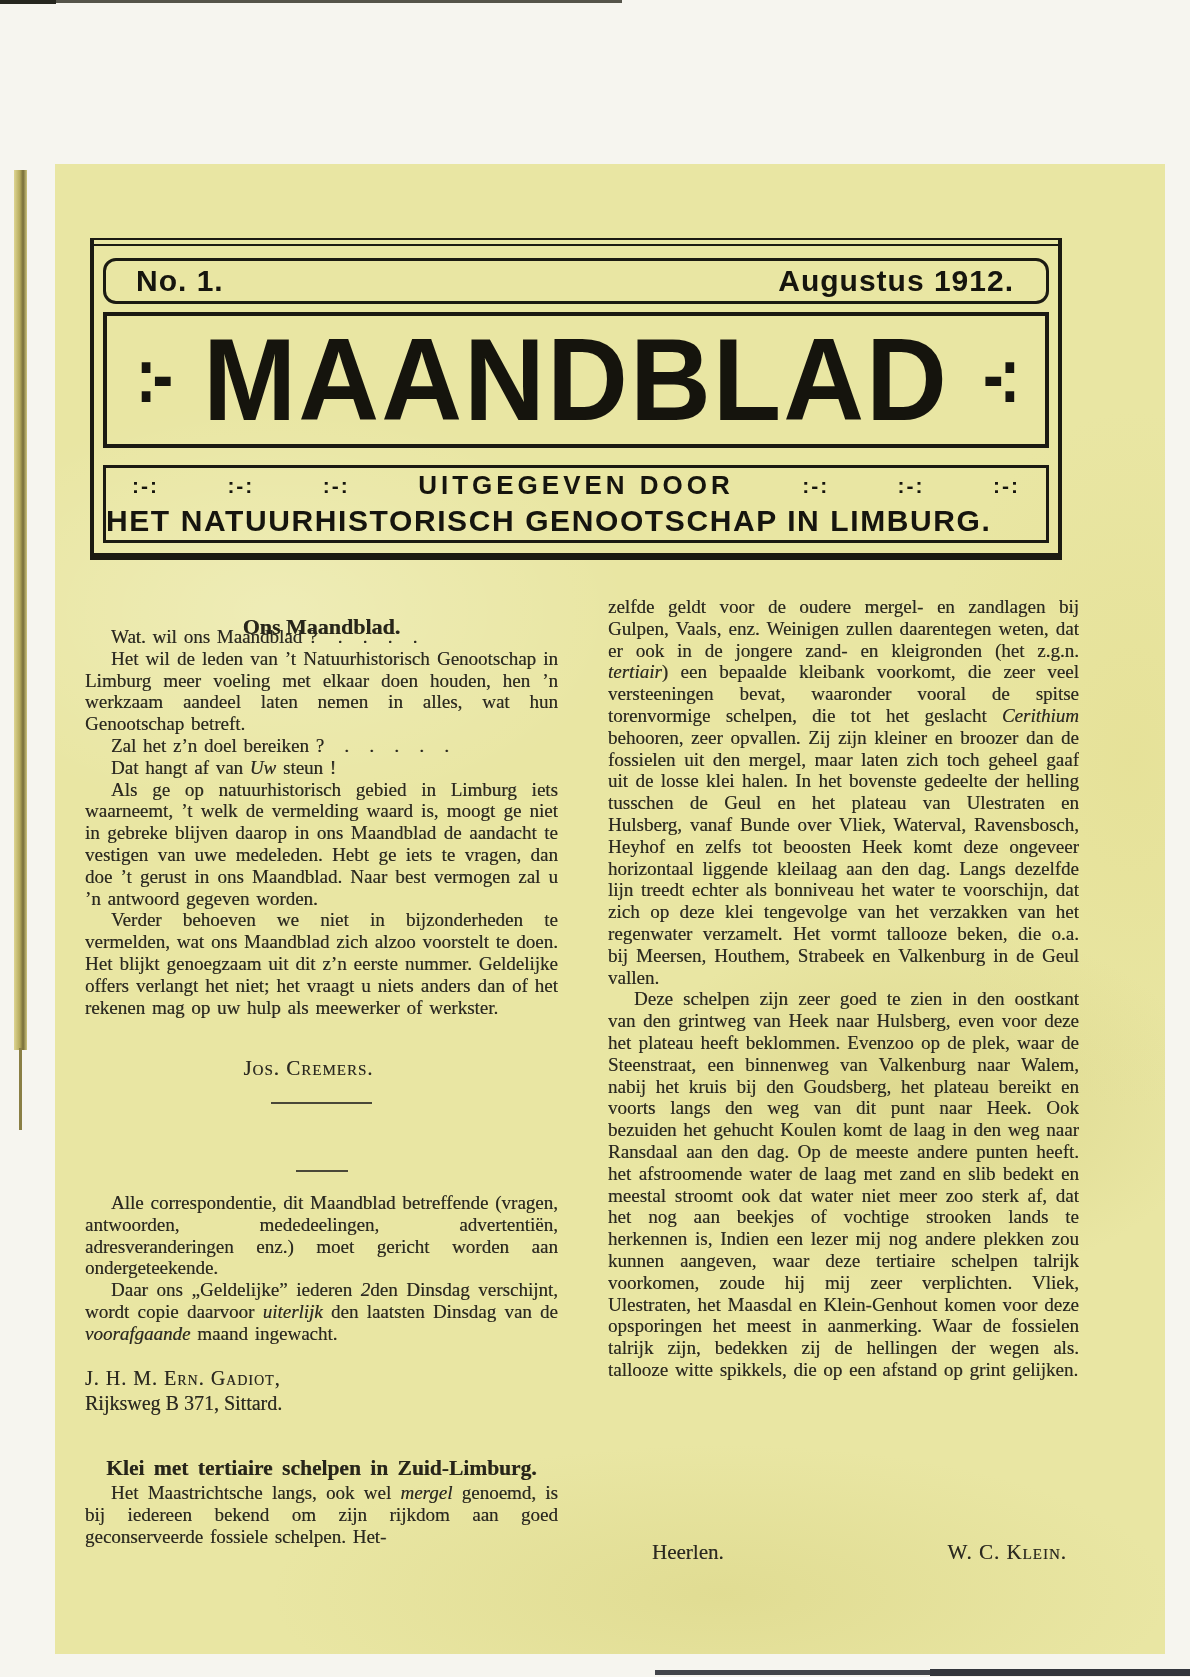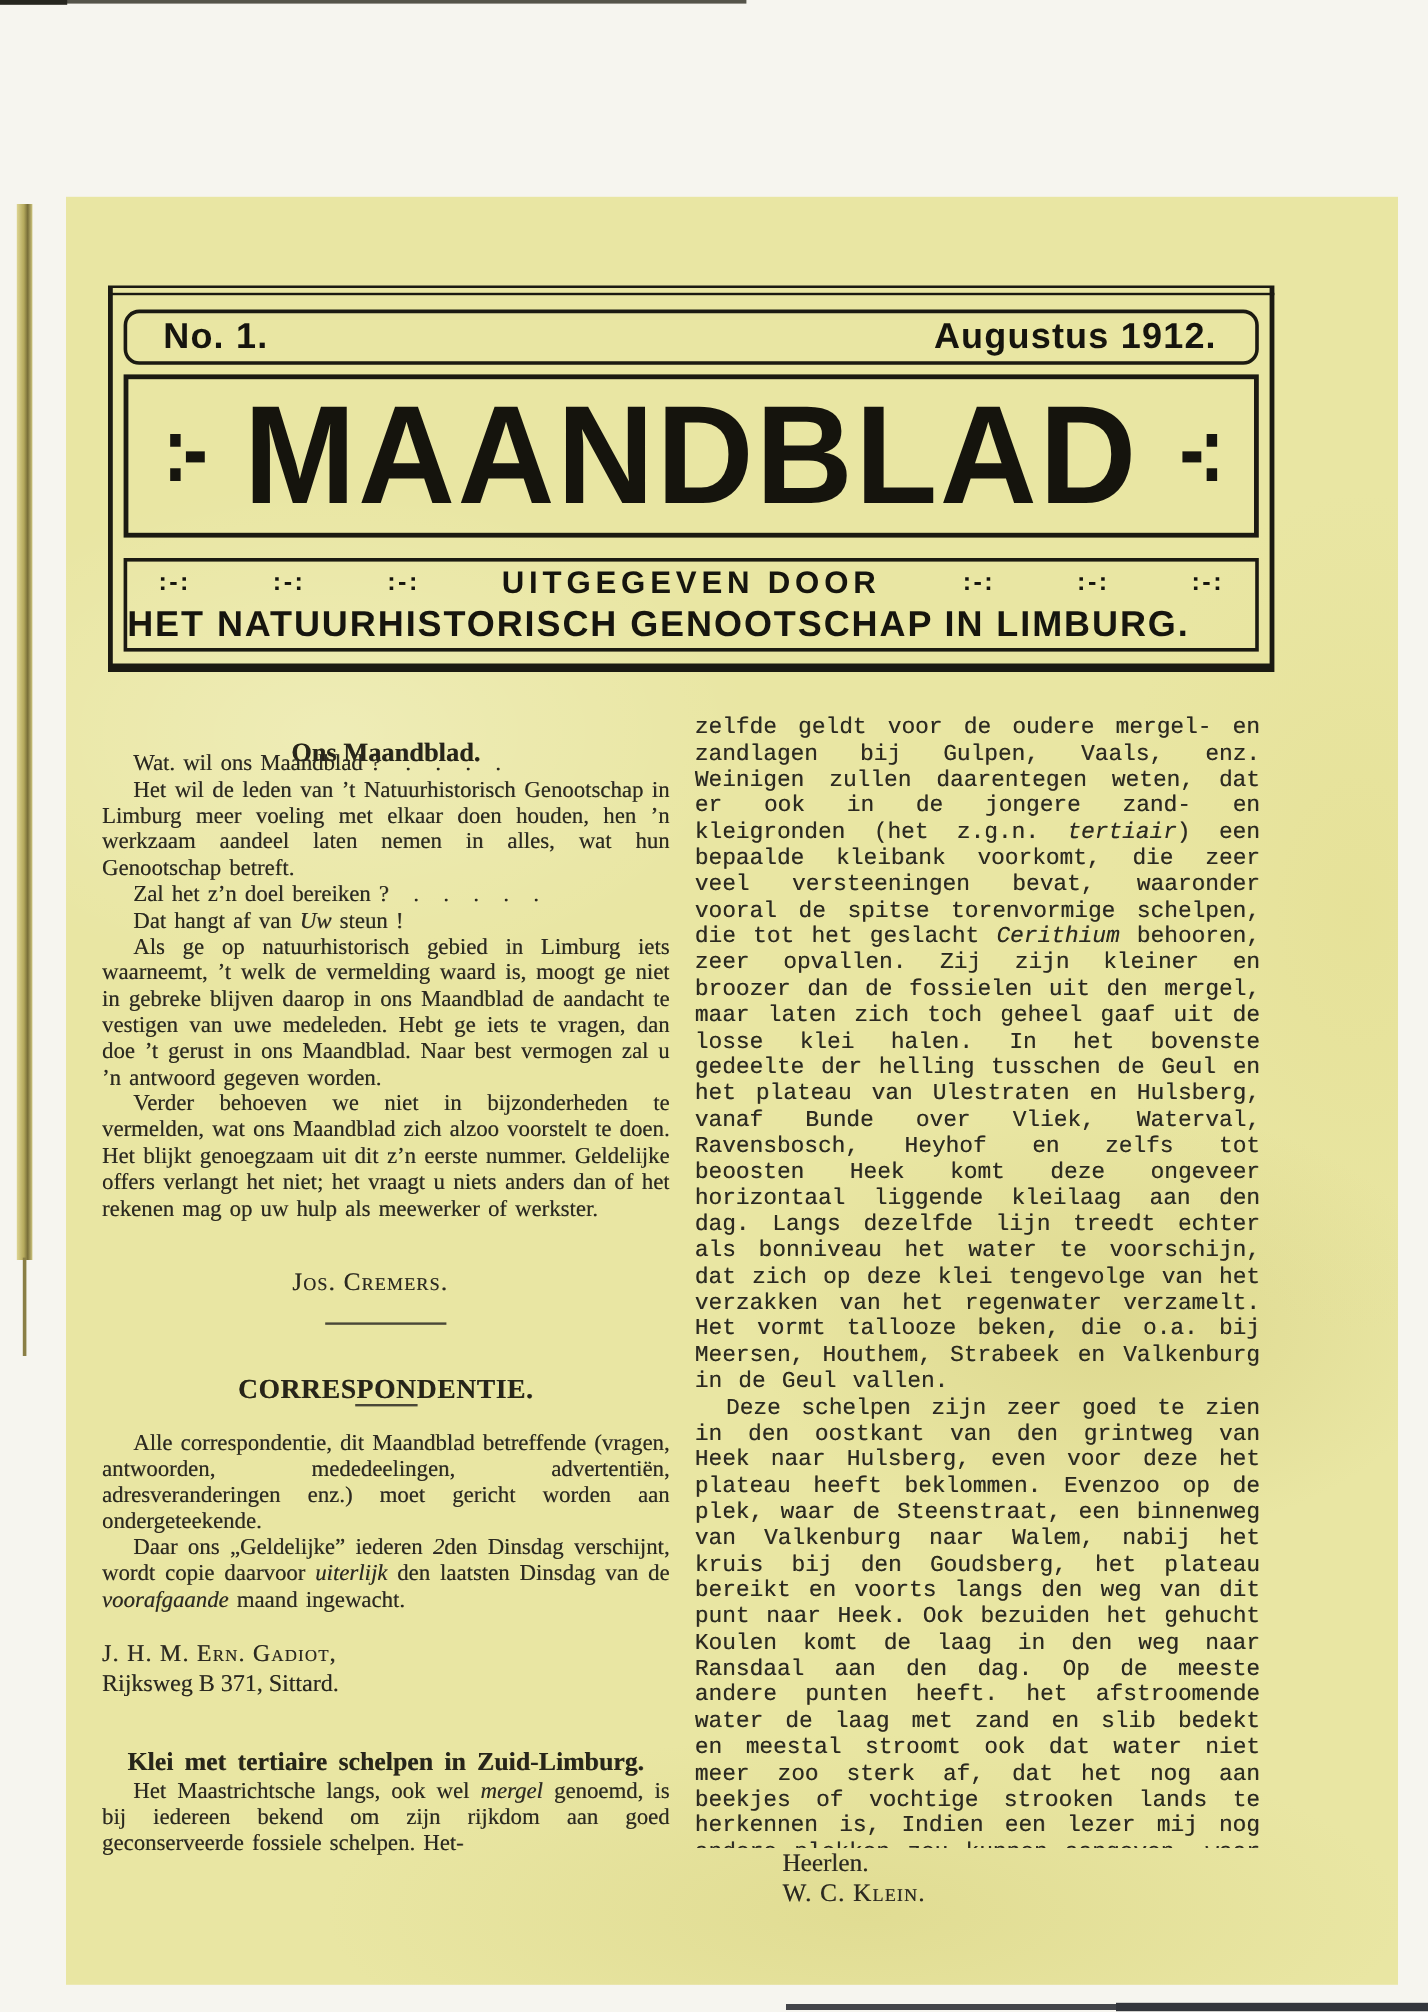--- a/index.html
+++ b/index.html
@@ -44,38 +44,38 @@
   .pub-line2{font-weight:bold;font-size:30px;letter-spacing:1.6px;margin-top:3px;
              white-space:nowrap;}
 
   
   .tblock{position:absolute;color:#2b2920;font-size:19px;line-height:21.8px;
           text-align:justify;word-spacing:2px;text-shadow:0.3px 0 0 rgba(43,41,32,.55);}
   .tblock p{margin:0;}
   .tblock p.ind{text-indent:26px;}
   .it{font-style:italic;}
   .lcol{left:30px;width:473px;}
-  .rcol{left:524px;width:471px;font-family:Liberation Mono, monospace;}
+  .rcol{left:553px;width:471px;}
   .art-heading{position:absolute;color:#272519;font-weight:bold;text-align:center;
                text-shadow:0.3px 0 0 rgba(39,37,25,.55);}
   .h-ons{left:30px;width:473px;top:432px;font-size:22px;}
   .h-corr{left:30px;width:473px;top:962px;font-size:23px;letter-spacing:.5px;}
   .h-klei{left:30px;width:473px;top:1274px;font-size:21.5px;word-spacing:4px;white-space:nowrap;}
   .sign{position:absolute;color:#2b2920;text-shadow:0.3px 0 0 rgba(43,41,32,.55);}
   .sc{font-variant:small-caps;letter-spacing:1px;}
   .sign-cremers{left:30px;width:473px;top:892px;text-align:center;padding-right:26px;box-sizing:border-box;
                 font-size:21px;}
   .sign-gadiot{left:30px;width:473px;top:1202px;text-align:left;padding-right:30px;box-sizing:border-box;
                font-size:20px;line-height:25px;}
   .rule{position:absolute;height:2px;background:#4a4838;}
   .rule-1{left:216px;top:938px;width:101px;}
   .rule-2{left:241px;top:1006px;width:52px;}
   .sign-row{left:543px;width:471px;top:1376px;display:flex;align-items:baseline;
             justify-content:space-between;font-size:21px;position:absolute;color:#2b2920;
-            text-shadow:0.3px 0 0 rgba(43,41,32,.55);flex-direction:column;}
+            text-shadow:0.3px 0 0 rgba(43,41,32,.55);}
   .sign-row .place{margin-left:54px;}
   .sign-row .who{margin-right:2px;}
   .p1{top:462px;height:428px;overflow:hidden;}
   .p2{top:1028px;height:172px;overflow:hidden;}
   .p3{top:1318px;height:70px;overflow:hidden;}
   .pr{top:432px;height:944px;overflow:hidden;}
 </style>
 </head>
 <body>
 
@@ -117,21 +117,20 @@
       <p class="ind"><span>Het wil de leden van ’t Natuurhistorisch Genootschap in Limburg meer voeling met elkaar doen houden, hen ’n werkzaam aandeel laten nemen in alles, wat hun Genootschap betreft.</span></p>
       <p class="ind"><span>Zal het z’n doel bereiken ?&nbsp;&nbsp;&nbsp;.&nbsp;&nbsp;&nbsp;.&nbsp;&nbsp;&nbsp;.&nbsp;&nbsp;&nbsp;.&nbsp;&nbsp;&nbsp;.</span></p>
       <p class="ind"><span>Dat hangt af van </span><span class="it">Uw</span><span> steun !</span></p>
       <p class="ind"><span>Als ge op natuurhistorisch gebied in Limburg iets waarneemt, ’t welk de vermelding waard is, moogt ge niet in gebreke blijven daarop in ons Maandblad de aandacht te vestigen van uwe medeleden.  Hebt ge iets te vragen, dan doe ’t gerust in ons Maandblad.  Naar best vermogen zal u ’n antwoord gegeven worden.</span></p>
       <p class="ind"><span>Verder behoeven we niet in bijzonderheden te vermelden, wat ons Maandblad zich alzoo voorstelt te doen.  Het blijkt genoegzaam uit dit z’n eerste nummer.  Geldelijke offers verlangt het niet; het vraagt u niets anders dan of het rekenen mag op uw hulp als meewerker of werkster.</span></p>
     </div>
     <div class="sign sc sign-cremers">Jos. Cremers.</div>
 
     <div class="rule rule-1"></div>
 
-    <h2 class="art-heading h-corr">CORRESPONDENTIE.</h2>
     <div class="rule rule-2"></div>
     <div class="tblock lcol p2">
       <p class="ind"><span>Alle correspondentie, dit Maandblad betreffende (vragen, antwoorden, mededeelingen, advertentiën, adresveranderingen enz.) moet gericht worden aan ondergeteekende.</span></p>
       <p class="ind"><span>Daar ons „Geldelijke” iederen </span><span class="it">2</span><span>den Dinsdag verschijnt, wordt copie daarvoor </span><span class="it">uiterlijk</span><span> den laatsten Dinsdag van de </span><span class="it">voorafgaande</span><span> maand ingewacht.</span></p>
     </div>
     <div class="sign sign-gadiot">
       <div class="sc">J. H. M. Ern. Gadiot,</div>
       <div>Rijksweg B 371, Sittard.</div>
     </div>
 

